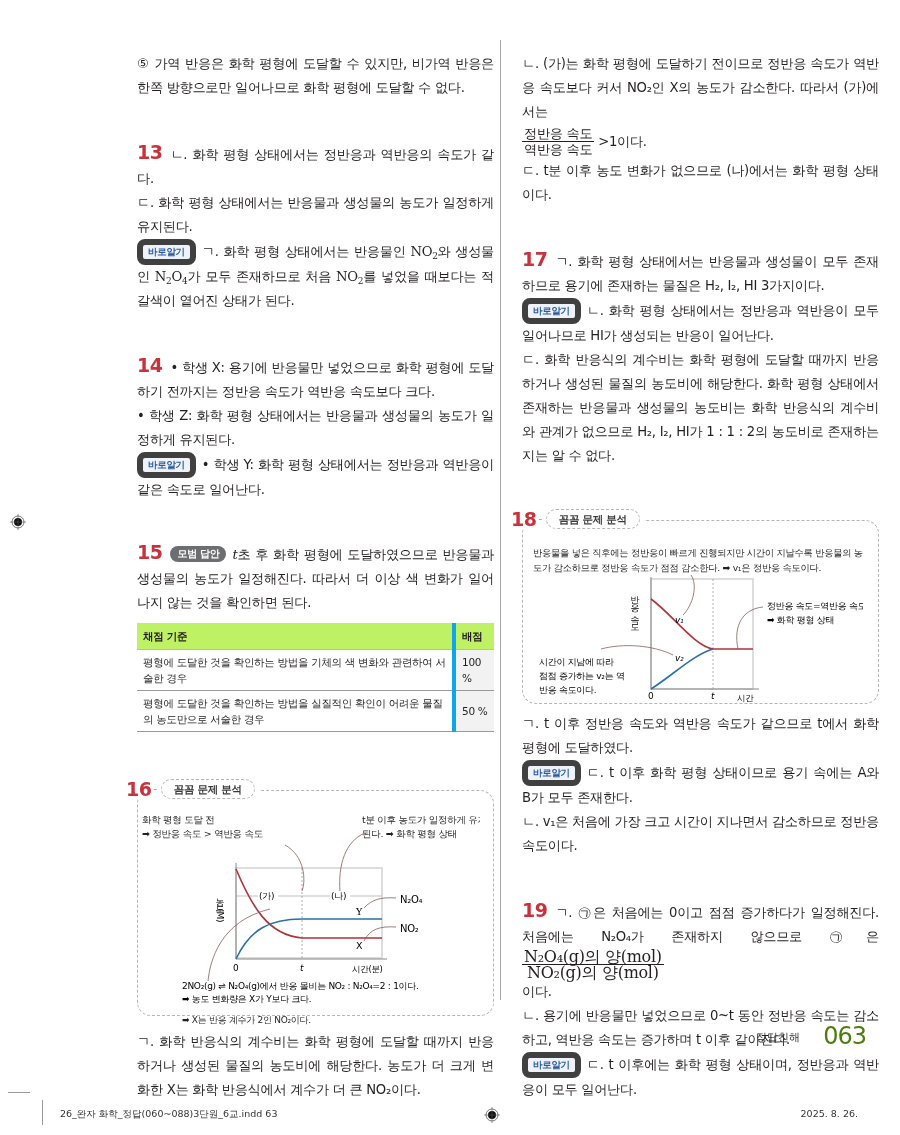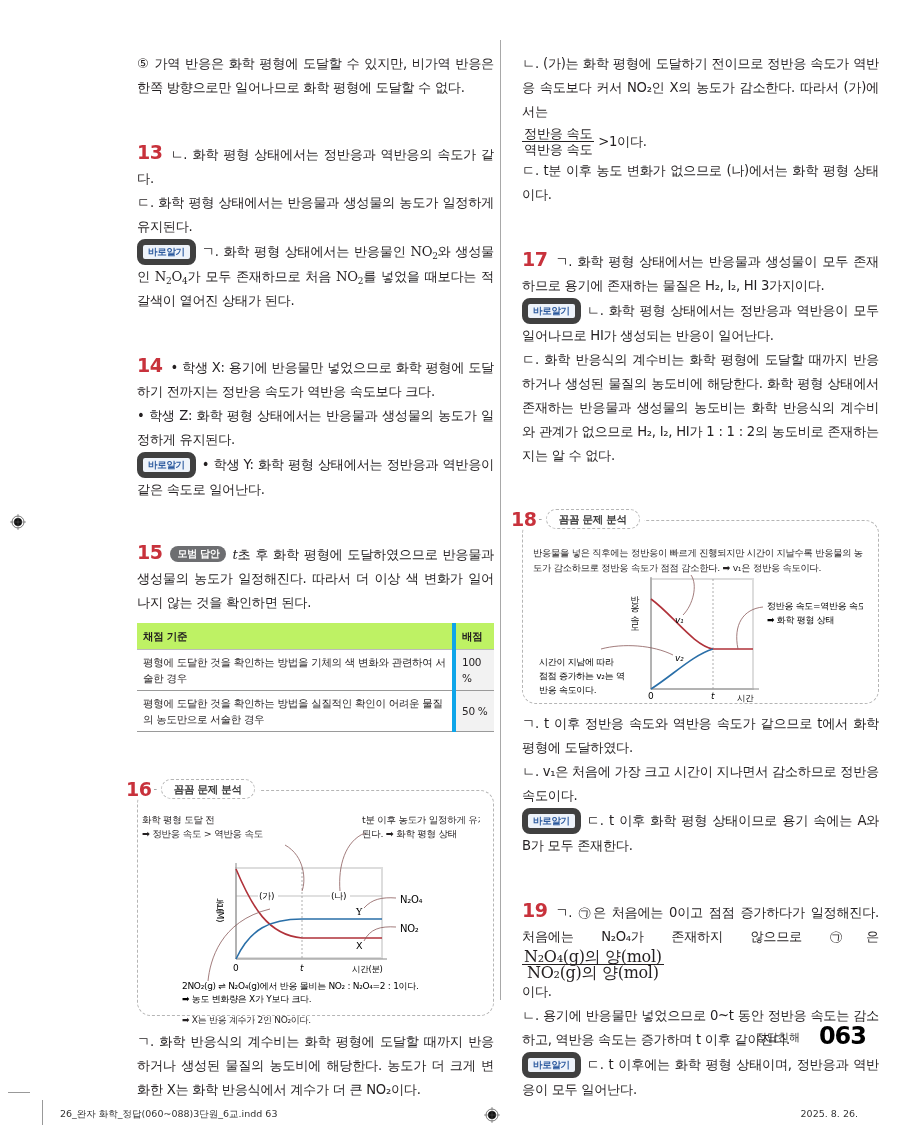--- a/index.html
+++ b/index.html
@@ -25,21 +25,21 @@
   table.score td { padding: 4px 6px; border-bottom: 1px solid #9a9a9a; vertical-align: middle; }
   table.score td.pts, table.score th.pts { width: 40px; border-left: 4px solid #0ea5e9; }
   table.score td.pts { background: #f2f2f2; }
   .analysis { border: 1px dashed #b5b5b5; border-radius: 14px; position: relative; padding: 22px 10px 8px 10px; font-size: 9.8px; line-height: 16px; }
   .analysis-head { position: absolute; top: -12px; left: -12px; display: flex; align-items: center; background: #fff; padding-right: 4px; }
   .analysis-head .qnum { margin-right: 2px; }
   .analysis-tag { border: 1px dashed #b5b5b5; border-radius: 12px; font-size: 10.5px; padding: 1px 12px; font-weight: bold; color: #3a3a3a; background: #fff; margin-left: 4px; }
   .analysis-tag::before { content: ""; }
   svg text { font-family: "DejaVu Sans", sans-serif; }
   .footer-label { position: absolute; right: 100px; top: 1030px; font-size: 11px; color: #333; }
-  .footer-page { position: absolute; right: 34px; top: 1022px; font-size: 24px; font-weight: bold; color: #000000; letter-spacing: -1px; }
+  .footer-page { position: absolute; right: 34px; top: 1022px; font-size: 24px; font-weight: normal; color: #4d7c0f; letter-spacing: -1px; }
   .slug { position: absolute; left: 60px; top: 1108px; font-size: 9.5px; color: #333; }
   .slug-date { position: absolute; right: 42px; top: 1108px; font-size: 9.5px; color: #333; }
   .slug-bar { position: absolute; left: 42px; top: 1100px; width: 1px; height: 25px; background: #999; }
   .crop-line { position: absolute; left: 8px; top: 1092px; width: 22px; height: 1px; background: #999; }
   .reg { position: absolute; width: 16px; height: 16px; }
 </style>
 </head>
 <body>
 
 <div class="divider"></div>
@@ -184,22 +184,22 @@
       <text x="16" y="118" font-size="9">반응 속도이다.</text>
       <path d="M160,40 C170,30 175,10 168,0" fill="none" stroke="#8a5a5a" stroke-width="0.8"></path>
       <path d="M215,74 C210,50 220,34 240,32" fill="none" stroke="#8a5a5a" stroke-width="0.8"></path>
       <path d="M150,80 C130,70 100,68 78,74" fill="none" stroke="#8a5a5a" stroke-width="0.8"></path>
     </svg>
   </div>
 
   <div style="height:8px"></div>
   <div class="block">
     <p class="para">ㄱ. t 이후 정반응 속도와 역반응 속도가 같으므로 t에서 화학 평형에 도달하였다.</p>
+    <p class="para"><span class="badge">바로알기</span><span>ㄷ. t 이후 화학 평형 상태이므로 용기 속에는 A와 B가 모두 존재한다.</span></p>
     <p class="para">ㄴ. v₁은 처음에 가장 크고 시간이 지나면서 감소하므로 정반응 속도이다.</p>
-    <p class="para"><span class="badge">바로알기</span><span>ㄷ. t 이후 화학 평형 상태이므로 용기 속에는 A와 B가 모두 존재한다.</span></p>
   </div>
 
   <div style="height:40px"></div>
 
   <div class="block">
     <p class="para"><span class="qnum">19</span><span>ㄱ. ㉠은 처음에는 0이고 점점 증가하다가 일정해진다. 처음에는 N₂O₄가 존재하지 않으므로 ㉠은</span>
       <span class="frac serif" style="font-size:16px">
         <span>N₂O₄(g)의 양(mol)</span>
         <span>NO₂(g)의 양(mol)</span>
       </span>

